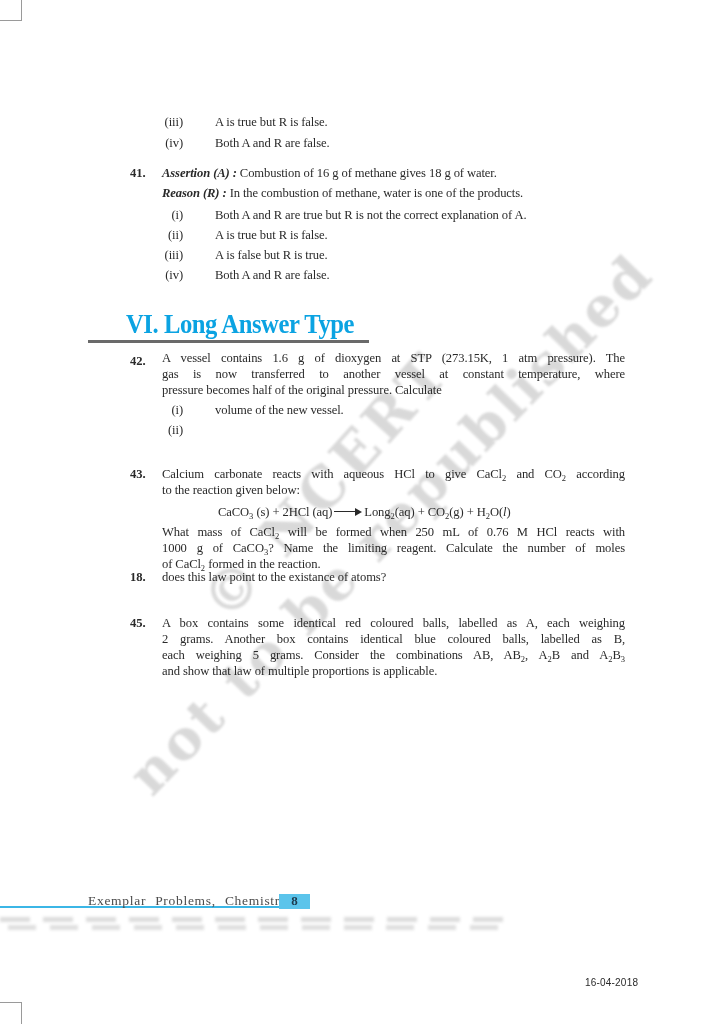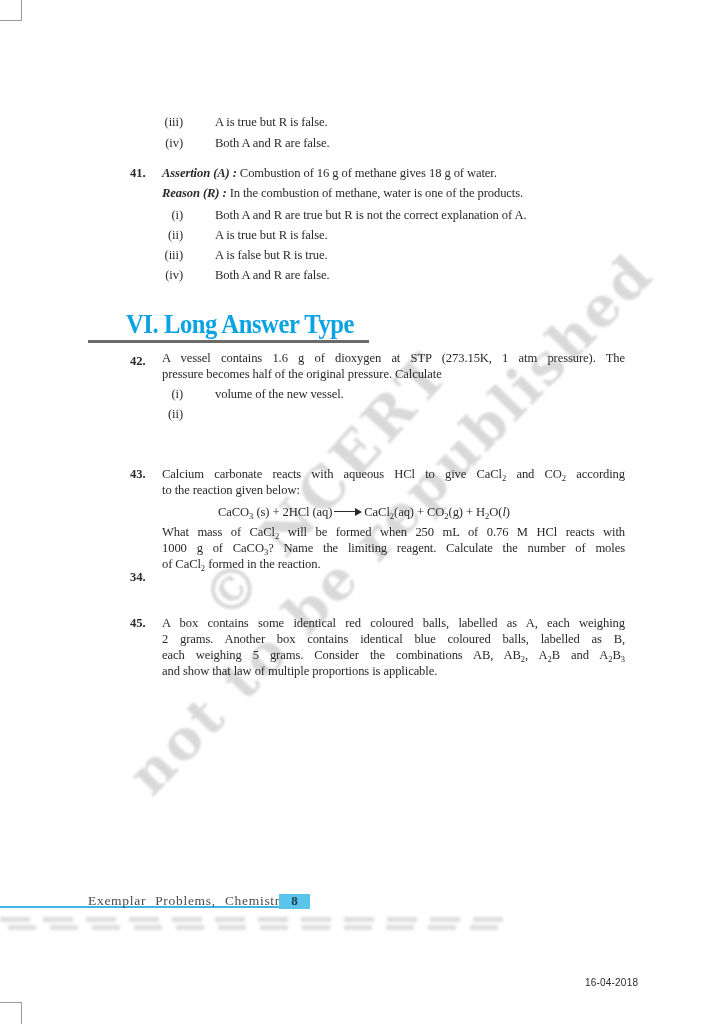--- a/index.html
+++ b/index.html
@@ -101,48 +101,50 @@
 
   <div class="section">
     <h2>VI. Long Answer Type</h2>
     <div class="rule"></div>
   </div>
 
   <div class="blk q" style="top:351px;">
     <div class="qnum">42.</div>
     <div class="qbody">
       <div class="pline jl">A vessel contains 1.6 g of dioxygen at STP (273.15K, 1 atm pressure). The</div>
+      <div class="pline jl">gas is now transferred to another vessel at constant temperature, where</div>
       <div class="pline">pressure becomes half of the original pressure. Calculate</div>
       <div class="opts" style="margin-top:1px;">
         <div class="opt">
           <span class="optm">(i)</span>
           <span class="optt">volume of the new vessel.</span>
         </div>
         <div class="opt">
           <span class="optm">(ii)</span>
         </div>
       </div>
     </div>
   </div>
 
   <div class="blk q" style="top:467px;">
     <div class="qnum" style="line-height:15.9px;">43.</div>
     <div class="qbody">
       <div class="pline jl"><span>Calcium carbonate reacts with aqueous HCl to give CaCl</span><sub>2</sub><span> and CO</span><sub>2</sub><span> according</span></div>
       <div class="pline">to the reaction given below:</div>
-      <div class="eq"><span>CaCO</span><sub>3</sub><span> (s) + 2HCl (aq)</span><span class="eq-arrow"></span><span>CaCl</span><sub>2</sub><span>(aq) + CO</span><sub>2</sub><span>(g) + H</span><sub>2</sub><span>O(</span><span class="it">l</span><span>)</span></div>
+      <div class="eq"><span>CaCO</span><sub>3</sub><span> (s) + 2HCl (aq)</span><span class="eq-arrow"></span><span>Long</span><sub>2</sub><span>(aq) + CO</span><sub>2</sub><span>(g) + H</span><sub>2</sub><span>O(</span><span class="it">l</span><span>)</span></div>
       <div class="pline jl"><span>What mass of CaCl</span><sub>2</sub><span> will be formed when 250 mL of 0.76 M HCl reacts with</span></div>
       <div class="pline jl"><span>1000 g of CaCO</span><sub>3</sub><span>? Name the limiting reagent. Calculate the number of moles</span></div>
       <div class="pline"><span>of CaCl</span><sub>2</sub><span> formed in the reaction.</span></div>
     </div>
   </div>
 
   <div class="blk q" style="top:570px;">
-    <div class="qnum" style="line-height:15.9px;">34.</div>
+    <div class="qnum" style="line-height:15.9px;">18.</div>
     <div class="qbody">
+      <div class="pline">does this law point to the existance of atoms?</div>
     </div>
   </div>
 
   <div class="blk q" style="top:616px;">
     <div class="qnum" style="line-height:15.9px;">45.</div>
     <div class="qbody">
       <div class="pline jl">A box contains some identical red coloured balls, labelled as A, each weighing</div>
       <div class="pline jl">2 grams. Another box contains identical blue coloured balls, labelled as B,</div>
       <div class="pline jl"><span>each weighing 5 grams. Consider the combinations AB, AB</span><sub>2</sub><span>, A</span><sub>2</sub><span>B and A</span><sub>2</sub><span>B</span><sub>3</sub></div>
       <div class="pline">and show that law of multiple proportions is applicable.</div>

